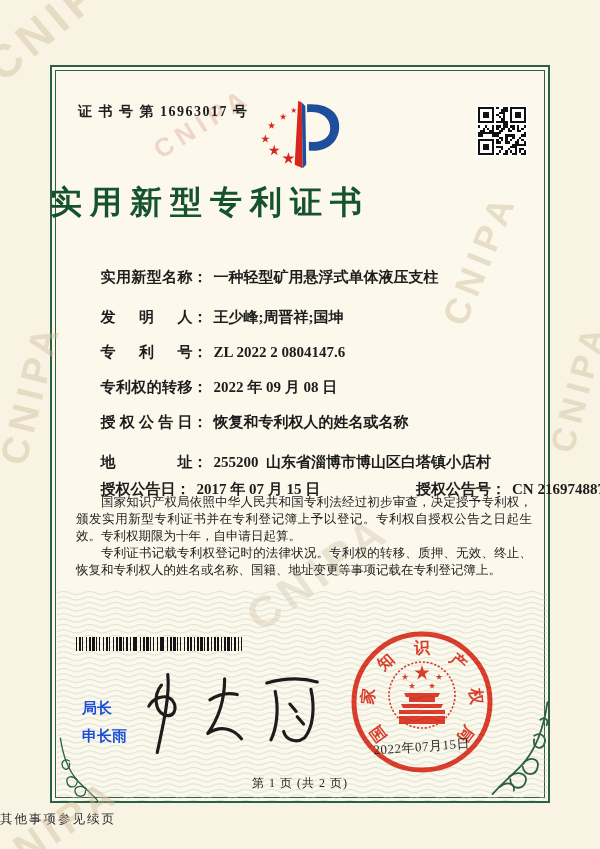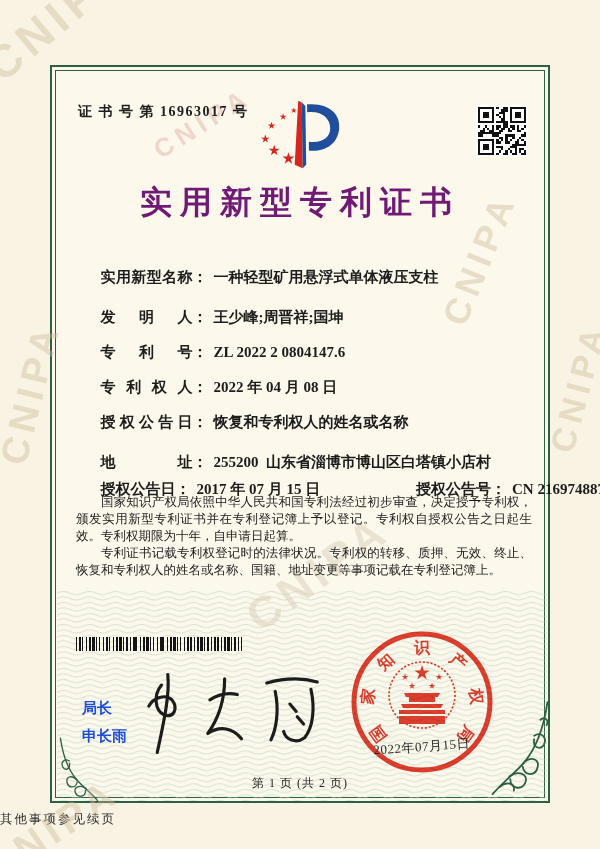--- a/index.html
+++ b/index.html
@@ -11,22 +11,22 @@
   .frame-inner{position:absolute;inset:3px;border:1.5px solid var(--frame-green,#2c5f44);}
   .wm{position:absolute;z-index:3;font-family:"Liberation Sans","DejaVu Sans",sans-serif;
       font-weight:bold;letter-spacing:6px;color:rgba(205,185,150,.42);white-space:nowrap;pointer-events:none;}
   .wm.pink{color:rgba(226,180,165,.5);}
   .guilloche{position:absolute;left:57px;top:590px;width:490px;height:211px;z-index:2;opacity:.75;}
   .content{position:absolute;inset:0;z-index:4;}
   .certno{position:absolute;left:78px;top:103px;font-size:14px;font-weight:600;
           letter-spacing:1.5px;white-space:pre;}
   .logo{position:absolute;left:254px;top:99px;width:92px;height:80px;}
   .qr{position:absolute;left:476px;top:105px;width:52px;height:52px;background:#fff;padding:2px;box-sizing:border-box;}
-  .title{position:absolute;left:50px;top:181px;width:500px;text-align:center;
-         font-size:32px;font-weight:700;letter-spacing:8px;color:#701a75;}
+  .title{position:absolute;left:50px;top:181px;width:500px;
+         font-size:32px;font-weight:700;letter-spacing:8px;color:#14532d;}
   .row{position:absolute;left:78px;font-size:15px;font-weight:600;white-space:pre;}
   .flabel{display:inline-block;width:92px;text-align:justify;text-align-last:justify;}
   .colon{padding-right:6px;}
   .grant2{position:absolute;left:308px;top:0;}
   .paras{position:absolute;left:76px;top:494px;width:456px;font-size:12.5px;
          line-height:17px;text-align:justify;}
   .paras p{margin:0;text-indent:2em;}
   .barcode{position:absolute;left:76px;top:637px;width:166px;height:14px;
       background:repeating-linear-gradient(90deg,#141414 0 1.5px,transparent 1.5px 3px,
       #141414 3px 5.5px,transparent 5.5px 6.5px,#141414 6.5px 7.5px,transparent 7.5px 10px,
@@ -131,21 +131,21 @@
     <div class="row" style="top:291px;">
       <span class="flabel">发明人</span><span class="colon">：</span><span class="val">王少峰;周晋祥;国坤</span>
     </div>
     <div class="row" style="top:251px;">
       <span class="flabel">实用新型名称</span><span class="colon">：</span><span class="val">一种轻型矿用悬浮式单体液压支柱</span>
     </div>
     <div class="row" style="top:326px;">
       <span class="flabel">专利号</span><span class="colon">：</span><span class="val">ZL 2022 2 0804147.6</span>
     </div>
     <div class="row" style="top:361px;">
-      <span class="flabel">专利权人</span><span class="colon">：</span><span class="val">2022 年 04 月 08 日</span>
+      <span class="flabel">专利权的转移</span><span class="colon">：</span><span class="val">2022 年 09 月 08 日</span>
     </div>
     <div class="row" style="top:396px;">
       <span class="flabel">授权公告日</span><span class="colon">：</span><span class="val">恢复和专利权人的姓名或名称</span>
     </div>
     <div class="row" style="top:436px;">
       <span class="flabel">地址</span><span class="colon">：</span><span class="val">255200  山东省淄博市博山区白塔镇小店村</span>
     </div>
     <div class="row" style="top:463px;width:460px;">
       <span>授权公告日</span><span class="colon">：</span><span>2017 年 07 月 15 日</span>
       <span class="grant2">

